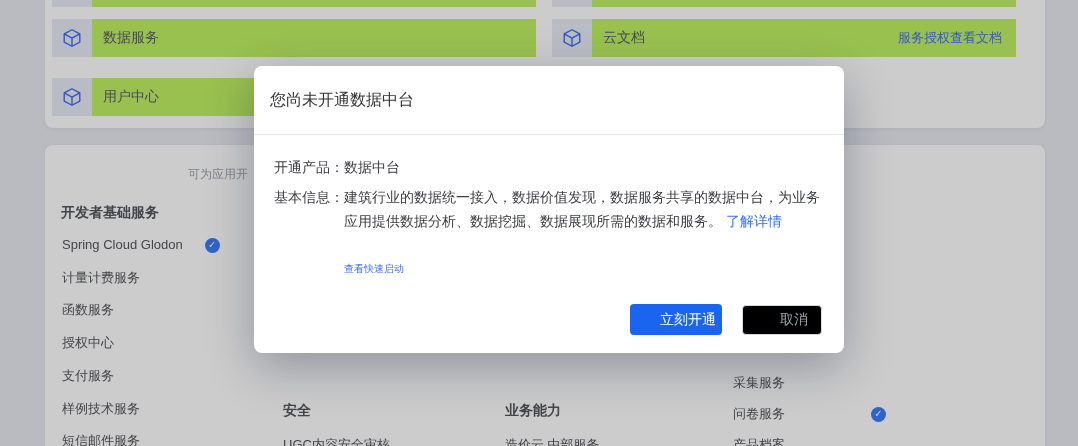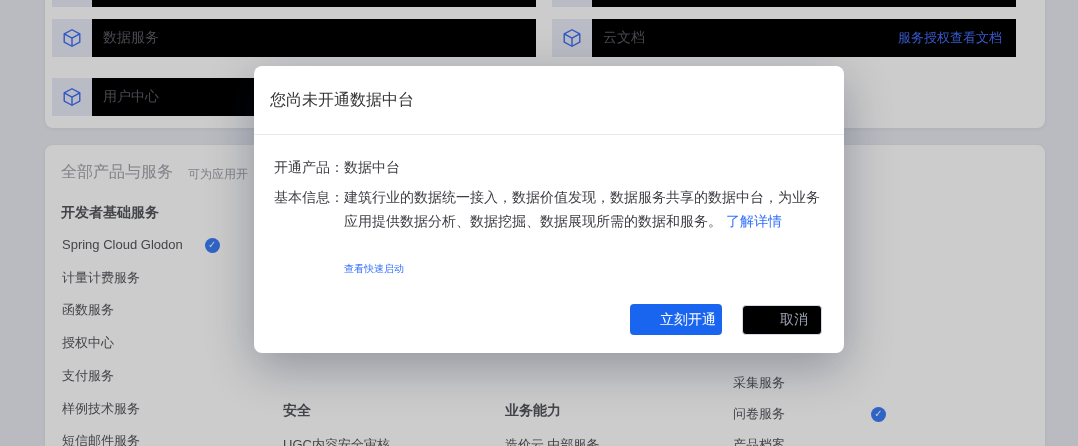--- a/index.html
+++ b/index.html
@@ -7,21 +7,21 @@
   .page {
     position:relative; width:1078px; height:446px; overflow:hidden;
     background:#e8eaf0;
     font-family:"Liberation Sans","DejaVu Sans",sans-serif;
   }
   
   .card { position:absolute; background:#ffffff; border-radius:8px; box-shadow:0 1px 4px rgba(30,40,80,0.06); }
   .card-top    { left:45px; top:-70px; width:1000px; height:198px; }
   .card-bottom { left:45px; top:145px; width:1000px; height:345px; }
 
-  .svc-row { position:absolute; height:38px; background:#000000; display:flex; align-items:center; }
+  .svc-row { position:absolute; height:38px; background:#bef264; display:flex; align-items:center; }
   .svc-icon-box { width:40px; height:38px; background:#e9ebf7; display:flex; align-items:center; justify-content:center; flex:none; }
   .svc-label { margin-left:11px; font-size:14px; color:#5c5d66; }
   .svc-links { position:absolute; right:14px; top:0; height:38px; display:flex; align-items:center; }
   .bg-link { font-size:13px; color:#466ffc; cursor:pointer; text-decoration:none; }
 
   .prod-title { position:absolute; left:61px; top:162px; font-size:16px; color:#a3a4ac; }
   .prod-subtitle { position:absolute; left:188px; top:166px; font-size:12px; color:#a3a4ac; white-space:nowrap; }
   .col-header { position:absolute; font-size:14px; font-weight:bold; color:#55565e; white-space:nowrap; }
   .prod-item { position:absolute; font-size:13px; color:#55565c; white-space:nowrap; display:flex; align-items:center; line-height:16px; }
   .check-badge {
@@ -100,21 +100,20 @@
         <path d="M12 3 L20.5 7.6 V16.4 L12 21 L3.5 16.4 V7.6 Z"></path>
           <path d="M3.5 7.6 L12 12.2 L20.5 7.6"></path>
           <path d="M12 12.2 V21"></path>
       </svg>
     </div>
     <span class="svc-label">用户中心</span>
   </div>
 
   <div class="card card-bottom"></div>
 
-  <div class="prod-title">全部产品与服务</div>
   <div class="prod-subtitle">可为应用开</div>
 
   <div class="col-header" style="left:61px; top:204px;">开发者基础服务</div>
 
   <div class="prod-item" style="left:62px; top:237px;">
     <span>Spring Cloud Glodon</span>
     <span class="check-badge" style="margin-left:22px;">✓</span>
   </div>
   <div class="prod-item" style="left:62px; top:270px;">
       <span>计量计费服务</span>

